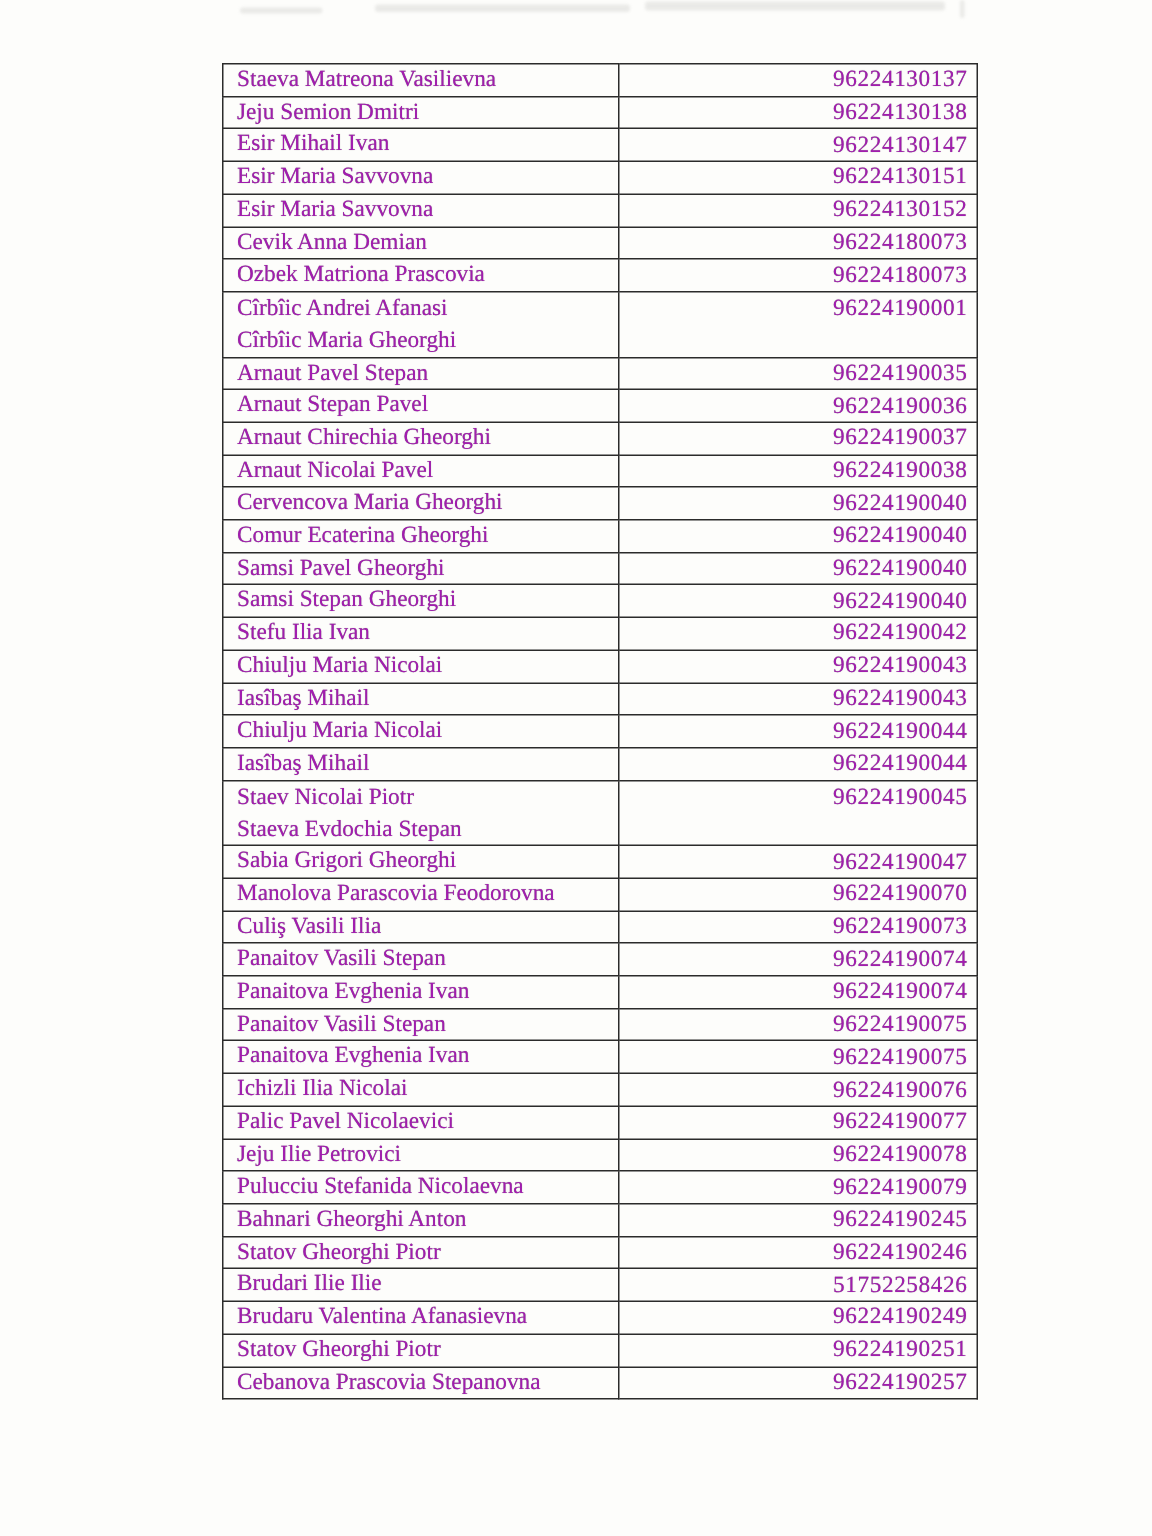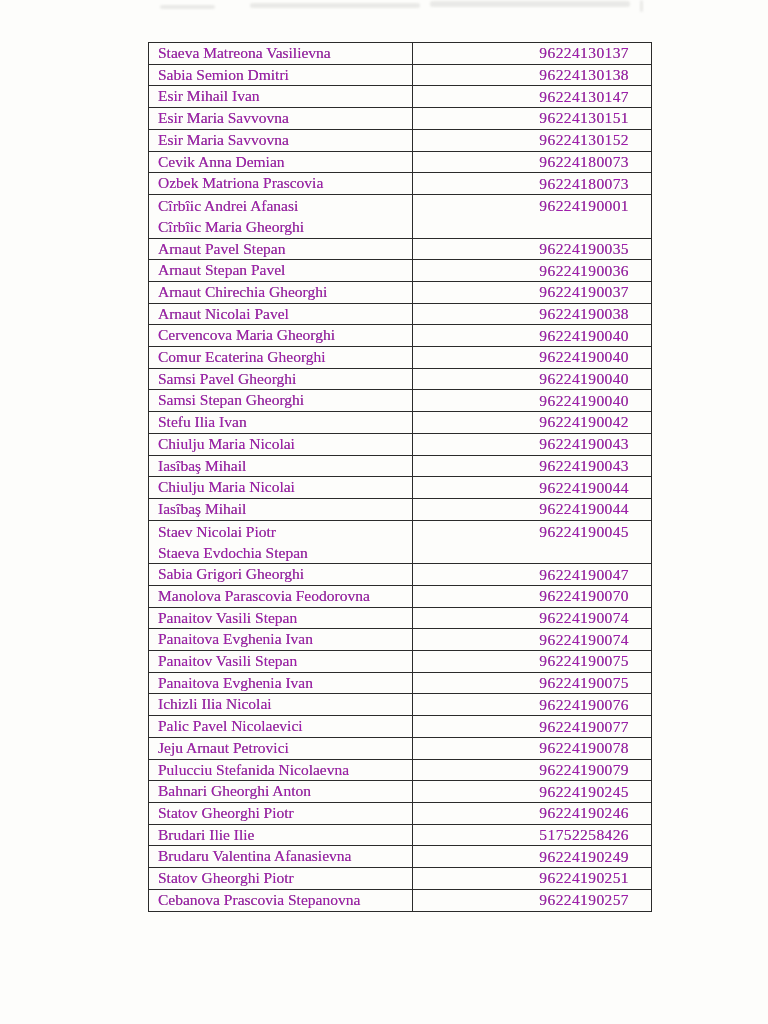--- a/index.html
+++ b/index.html
@@ -43,21 +43,21 @@
     padding: 0;
     overflow: hidden;
   }
   td.name-cell {
     padding-left: 9px;
     font-size: 15.5px;
     white-space: nowrap;
   }
   td.num-cell {
     text-align: right;
-    padding-right: 22px;
+    padding-right: 6px;
     font-size: 15.5px;
     letter-spacing: 0.4px;
     white-space: nowrap;
   }
   tr.single td { height: 20.7px; vertical-align: middle; }
   tr.double td { height: 42.6px; vertical-align: top; }
   tr.double td .name-line,
   tr.double td.num-cell { line-height: 21px; }
   .name-line { line-height: 20.7px; }
   td, .name-line {
@@ -80,21 +80,21 @@
     </colgroup>
     <tbody>
         <tr class="single">
     <td class="name-cell">
             <div class="name-line">Staeva Matreona Vasilievna</div>
           </td>
     <td class="num-cell">96224130137</td>
   </tr>
         <tr class="single">
     <td class="name-cell">
-            <div class="name-line">Sabia Semion Dmitri</div>
+            <div class="name-line">Jeju Semion Dmitri</div>
           </td>
     <td class="num-cell">96224130138</td>
   </tr>
         <tr class="single">
     <td class="name-cell">
             <div class="name-line">Esir Mihail Ivan</div>
           </td>
     <td class="num-cell">96224130147</td>
   </tr>
         <tr class="single">
@@ -220,20 +220,26 @@
     <td class="num-cell">96224190047</td>
   </tr>
         <tr class="single">
     <td class="name-cell">
             <div class="name-line">Manolova Parascovia Feodorovna</div>
           </td>
     <td class="num-cell">96224190070</td>
   </tr>
         <tr class="single">
     <td class="name-cell">
+            <div class="name-line">Culiş Vasili Ilia</div>
+          </td>
+    <td class="num-cell">96224190073</td>
+  </tr>
+        <tr class="single">
+    <td class="name-cell">
             <div class="name-line">Panaitov Vasili Stepan</div>
           </td>
     <td class="num-cell">96224190074</td>
   </tr>
         <tr class="single">
     <td class="name-cell">
             <div class="name-line">Panaitova Evghenia Ivan</div>
           </td>
     <td class="num-cell">96224190074</td>
   </tr>
@@ -256,21 +262,21 @@
     <td class="num-cell">96224190076</td>
   </tr>
         <tr class="single">
     <td class="name-cell">
             <div class="name-line">Palic Pavel Nicolaevici</div>
           </td>
     <td class="num-cell">96224190077</td>
   </tr>
         <tr class="single">
     <td class="name-cell">
-            <div class="name-line">Jeju Arnaut Petrovici</div>
+            <div class="name-line">Jeju Ilie Petrovici</div>
           </td>
     <td class="num-cell">96224190078</td>
   </tr>
         <tr class="single">
     <td class="name-cell">
             <div class="name-line">Pulucciu Stefanida Nicolaevna</div>
           </td>
     <td class="num-cell">96224190079</td>
   </tr>
         <tr class="single">

